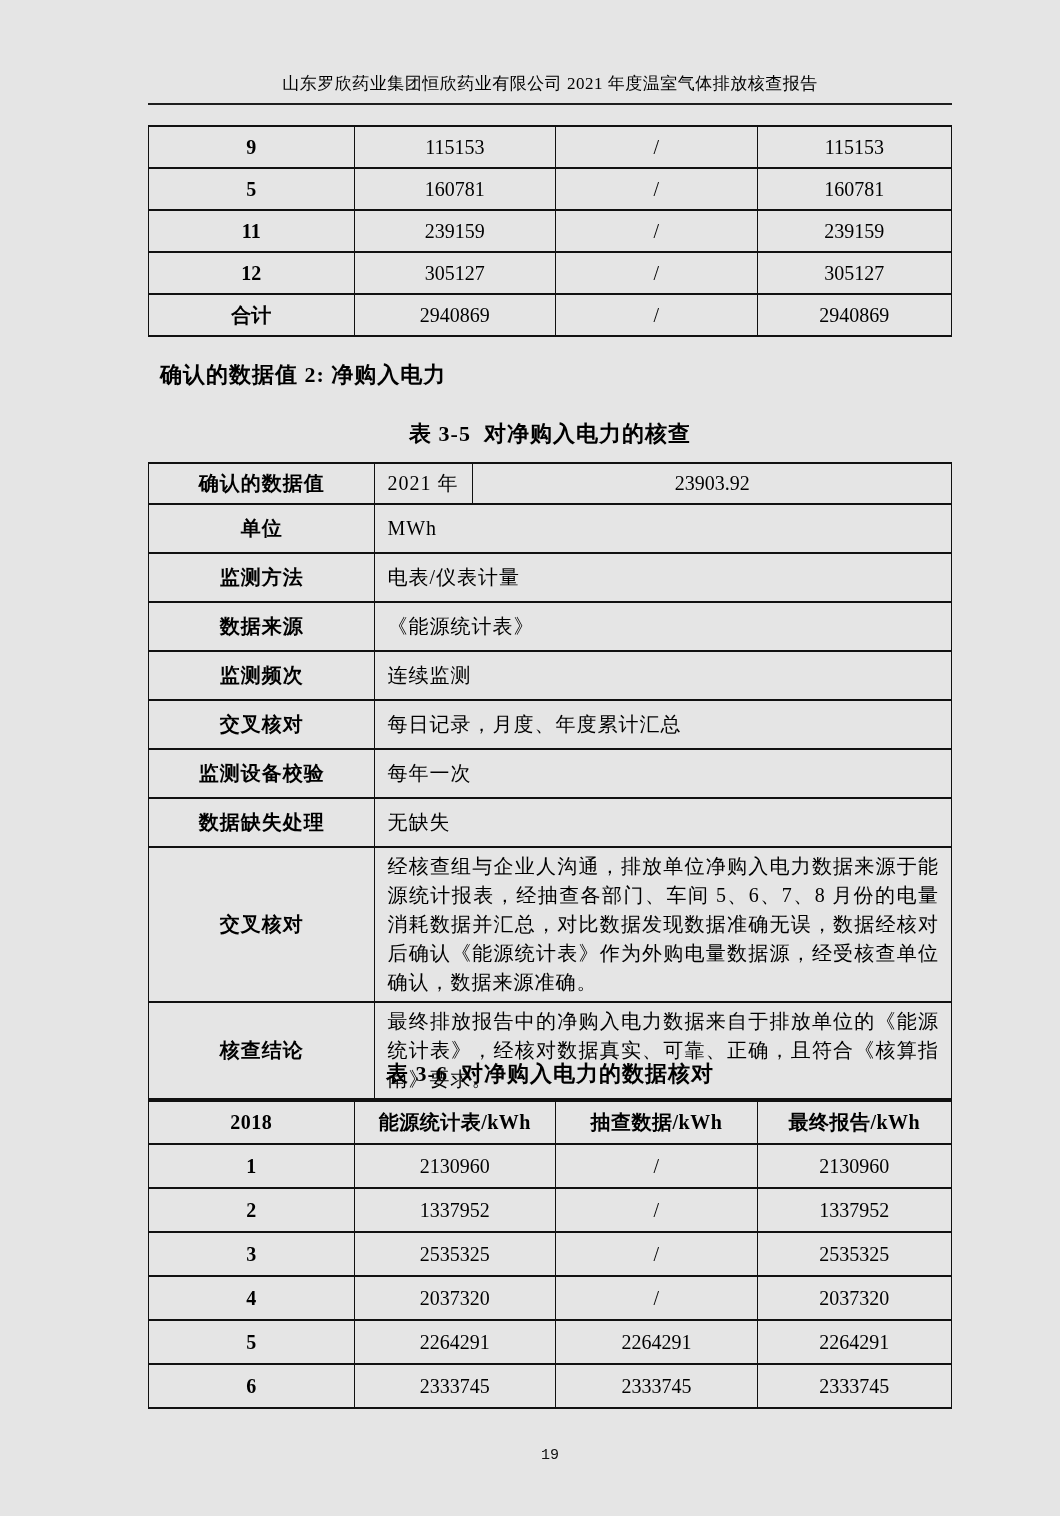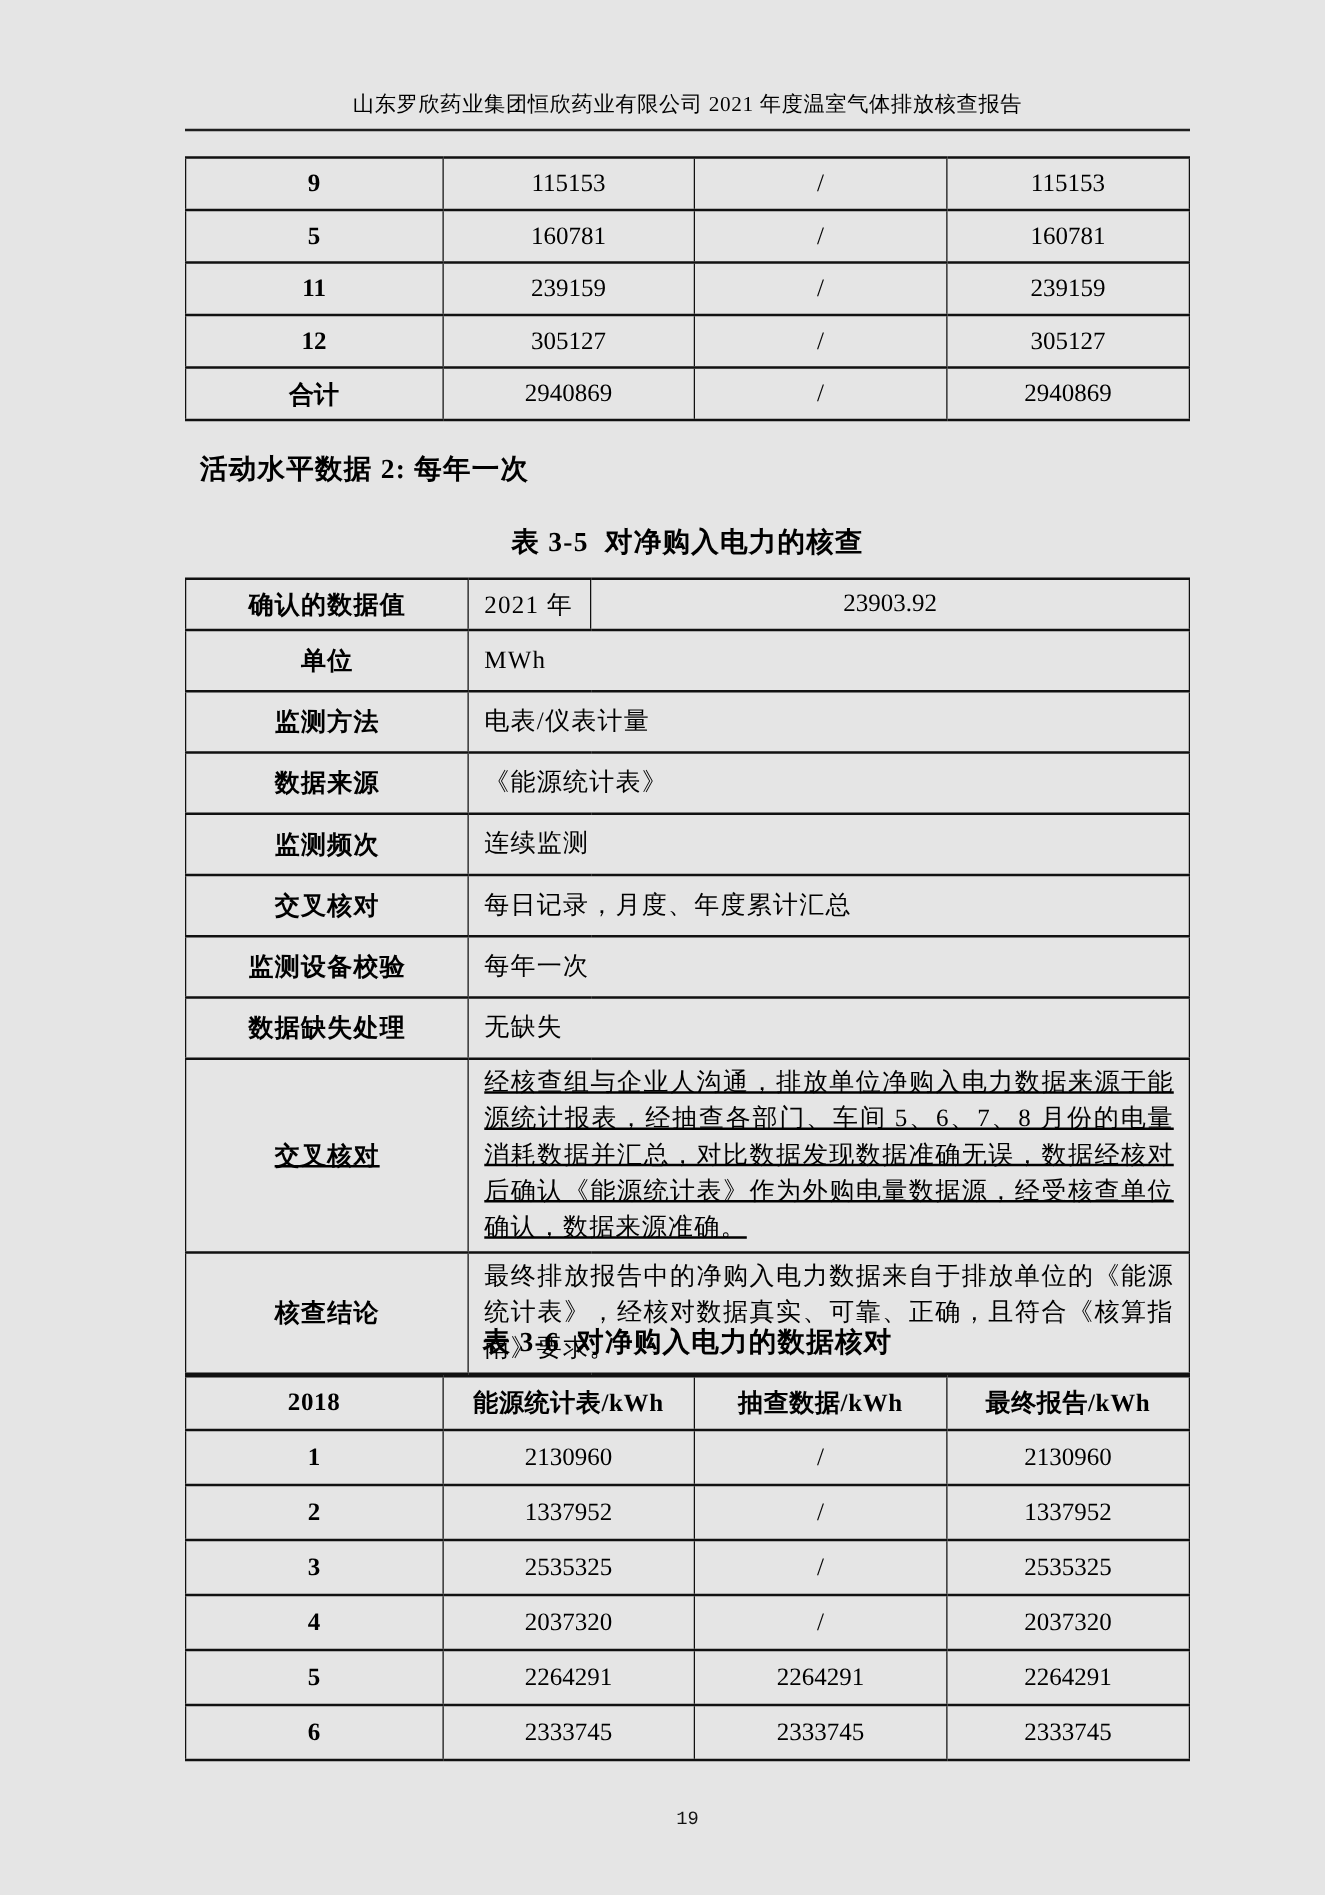--- a/index.html
+++ b/index.html
@@ -102,21 +102,21 @@
     text-align: left;
     vertical-align: middle;
     padding-left: 12px;
     letter-spacing: 1px;
   }
   .table-35 td.value-cell {
     text-align: center;
     vertical-align: middle;
   }
   .table-35 tr.r-short  td { height: 39px; }
-  .table-35 tr.r-cross  td { height: 142px; text-decoration: underline; }
+  .table-35 tr.r-cross  td { height: 142px; }
   .table-35 tr.r-concl  td { height: 84px; }
 
   
   .table-36 { top: 1100px; }
   .table-36 th {
     height: 41px;
     text-align: center;
     vertical-align: middle;
     font-weight: bold;
     font-size: 20px;
@@ -182,21 +182,21 @@
       </tr>
       <tr>
         <td class="rowhead">合计</td>
         <td>2940869</td>
         <td>/</td>
         <td>2940869</td>
       </tr>
     </tbody>
   </table>
 
-  <h2 class="section-heading">活动水平数据 2: 每年一次</h2>
+  <h2 class="section-heading">确认的数据值 2: 净购入电力</h2>
 
   <div class="table-title title-35">表 3-5  对净购入电力的核查</div>
 
   <table class="grid-table table-35">
     <colgroup>
         <col style="width:28.2%">
         <col style="width:12.2%">
         <col style="width:59.6%">
       </colgroup>
     <tbody>

